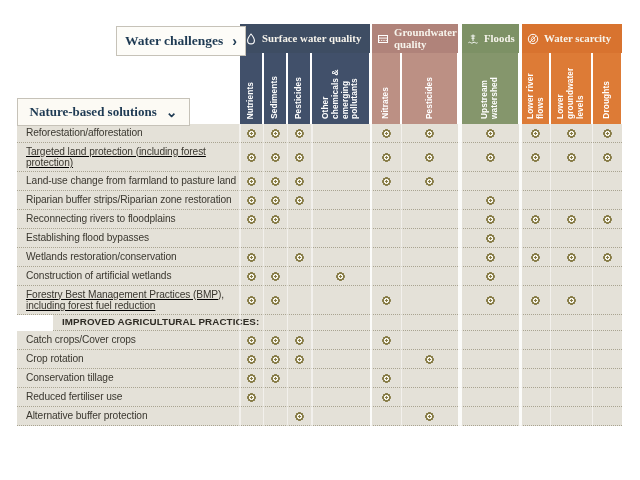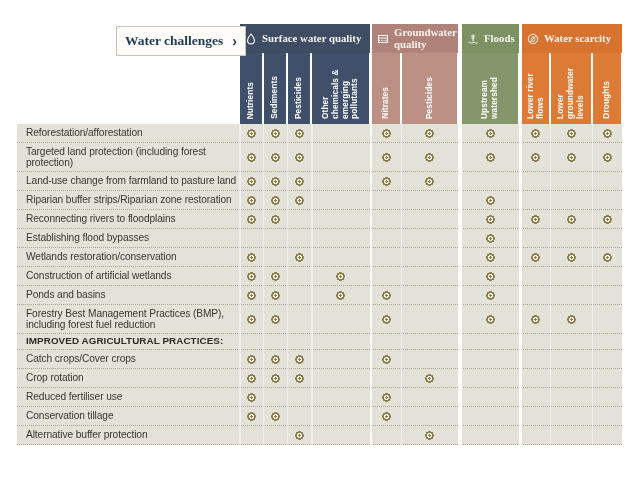--- a/index.html
+++ b/index.html
@@ -19,40 +19,44 @@
   .gicon{flex:0 0 auto;width:12px;height:12px;display:flex;align-items:center;}
   
   .subcol{position:absolute;top:53px;height:71px;box-sizing:border-box;display:flex;
           align-items:flex-end;justify-content:center;}
   .subcol .vtxt{writing-mode:vertical-rl;transform:rotate(180deg);font-size:8.3px;font-weight:bold;
           color:#fff;line-height:1.18;max-height:62px;margin-bottom:5px;letter-spacing:0.1px;}
   
   #rows-wrap{position:absolute;left:17px;top:124px;width:605px;height:352px;overflow:hidden;}
   .row{position:relative;background:#e4e1d8;border-bottom:1px dotted #a9a491;box-sizing:border-box;
        display:flex;align-items:center;height:19px;}
-  .row.tall{height:29px;}
-  .row.section{height:16px;}
+  .row.tall{height:29px;text-decoration:underline;}
+  .row.section{height:16px;margin-left:36px;}
   .row-label{width:212px;padding-left:9px;font-size:10.2px;color:#3a372f;line-height:1.12;
        letter-spacing:-0.1px;}
   .row.section .row-label{font-weight:bold;font-size:9.8px;color:#2e2b24;letter-spacing:0.1px;}
   .dot{position:absolute;top:50%;width:9px;height:9px;margin-top:-4.5px;border-radius:50%;
        background:radial-gradient(circle at 50% 50%, #867b46 0 1.3px, #f6f4ea 1.3px 2.7px,
                   #867b46 2.7px 4.3px, rgba(0,0,0,0) 4.3px);}
   .vline{position:absolute;top:0;bottom:0;pointer-events:none;}
 </style>
 </head>
 <body>
 
 <div class="canvas">
 
   <div class="box wc-box">
     <span class="box-label">Water challenges</span>
     <span class="chev">›</span>
   </div>
 
+  <div class="box nb-box">
+    <span class="box-label">Nature-based solutions</span>
+    <span class="chev">⌄</span>
+  </div>
 
   <div id="header-layer">
       <div class="group" style="left: 240px; width: 130px; background: rgb(62, 77, 99);">
         <span class="gicon">
           <svg width="12" height="12" viewBox="0 0 12 12">
             <path d="M6 1C6 1 2.6 5 2.6 7.5a3.4 3.4 0 0 0 6.8 0C9.4 5 6 1 6 1Z" fill="none" stroke="#fff" stroke-width="1.1"></path>
           </svg>
         </span>
         <span class="glabel">Surface water quality</span>
       </div>
@@ -182,28 +186,20 @@
         <span class="dot" style="left: 549.5px;"></span>
         <span class="dot" style="left: 585.5px;"></span>
       </div>
       <div class="row">
         <span class="row-label">Construction of artificial wetlands</span>
         <span class="dot" style="left: 229.5px;"></span>
         <span class="dot" style="left: 253.5px;"></span>
         <span class="dot" style="left: 319px;"></span>
         <span class="dot" style="left: 468.5px;"></span>
       </div>
-      <div class="row">
-        <span class="row-label">Ponds and basins</span>
-        <span class="dot" style="left: 229.5px;"></span>
-        <span class="dot" style="left: 253.5px;"></span>
-        <span class="dot" style="left: 319px;"></span>
-        <span class="dot" style="left: 364.5px;"></span>
-        <span class="dot" style="left: 468.5px;"></span>
-      </div>
       <div class="row tall">
         <span class="row-label">Forestry Best Management Practices (BMP), including forest fuel reduction</span>
         <span class="dot" style="left: 229.5px;"></span>
         <span class="dot" style="left: 253.5px;"></span>
         <span class="dot" style="left: 364.5px;"></span>
         <span class="dot" style="left: 468.5px;"></span>
         <span class="dot" style="left: 514px;"></span>
         <span class="dot" style="left: 549.5px;"></span>
       </div>
       <div class="row section">
@@ -217,28 +213,28 @@
         <span class="dot" style="left: 364.5px;"></span>
       </div>
       <div class="row">
         <span class="row-label">Crop rotation</span>
         <span class="dot" style="left: 229.5px;"></span>
         <span class="dot" style="left: 253.5px;"></span>
         <span class="dot" style="left: 277.5px;"></span>
         <span class="dot" style="left: 408px;"></span>
       </div>
       <div class="row">
+        <span class="row-label">Conservation tillage</span>
+        <span class="dot" style="left: 229.5px;"></span>
+        <span class="dot" style="left: 253.5px;"></span>
+        <span class="dot" style="left: 364.5px;"></span>
+      </div>
+      <div class="row">
         <span class="row-label">Reduced fertiliser use</span>
         <span class="dot" style="left: 229.5px;"></span>
-        <span class="dot" style="left: 364.5px;"></span>
-      </div>
-      <div class="row">
-        <span class="row-label">Conservation tillage</span>
-        <span class="dot" style="left: 229.5px;"></span>
-        <span class="dot" style="left: 253.5px;"></span>
         <span class="dot" style="left: 364.5px;"></span>
       </div>
       <div class="row">
         <span class="row-label">Alternative buffer protection</span>
         <span class="dot" style="left: 277.5px;"></span>
         <span class="dot" style="left: 408px;"></span>
       </div>
       <div class="vline" style="left: 222px; width: 1.5px; background: rgba(255, 255, 255, 0.5);"></div>
       <div class="vline" style="left: 246px; width: 1px; background: rgba(255, 255, 255, 0.5);"></div>
       <div class="vline" style="left: 270px; width: 1px; background: rgba(255, 255, 255, 0.5);"></div>

